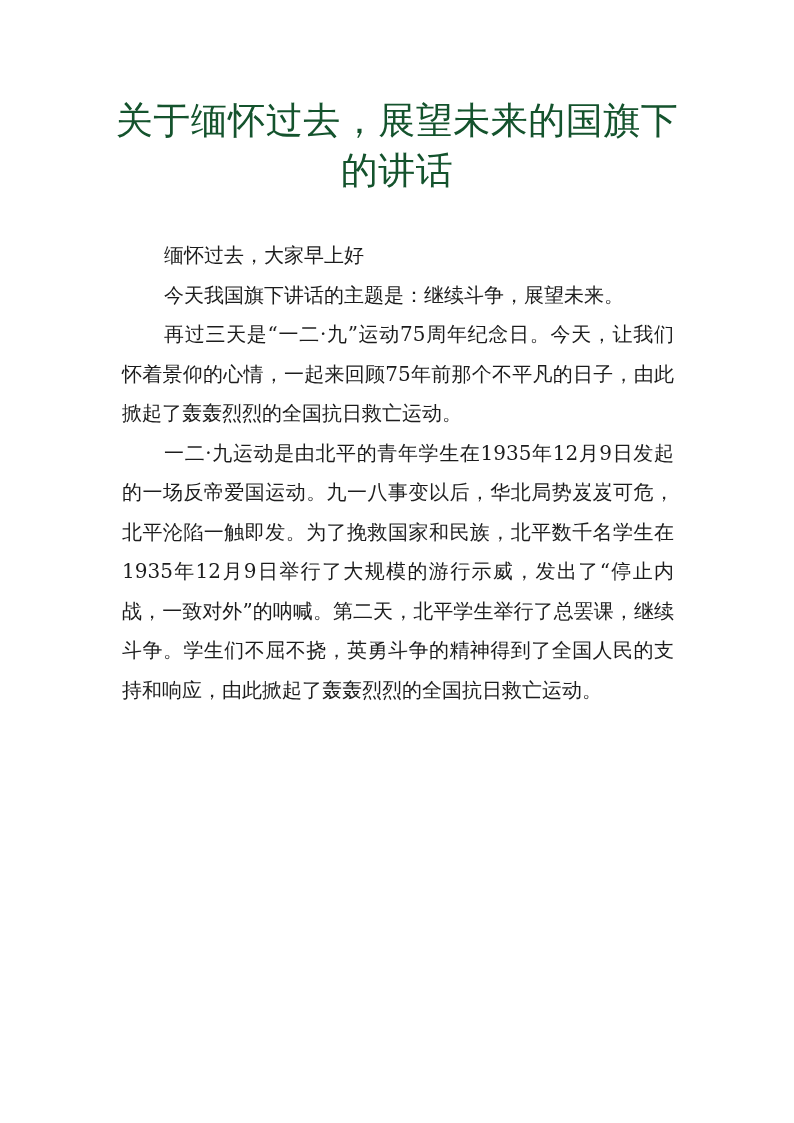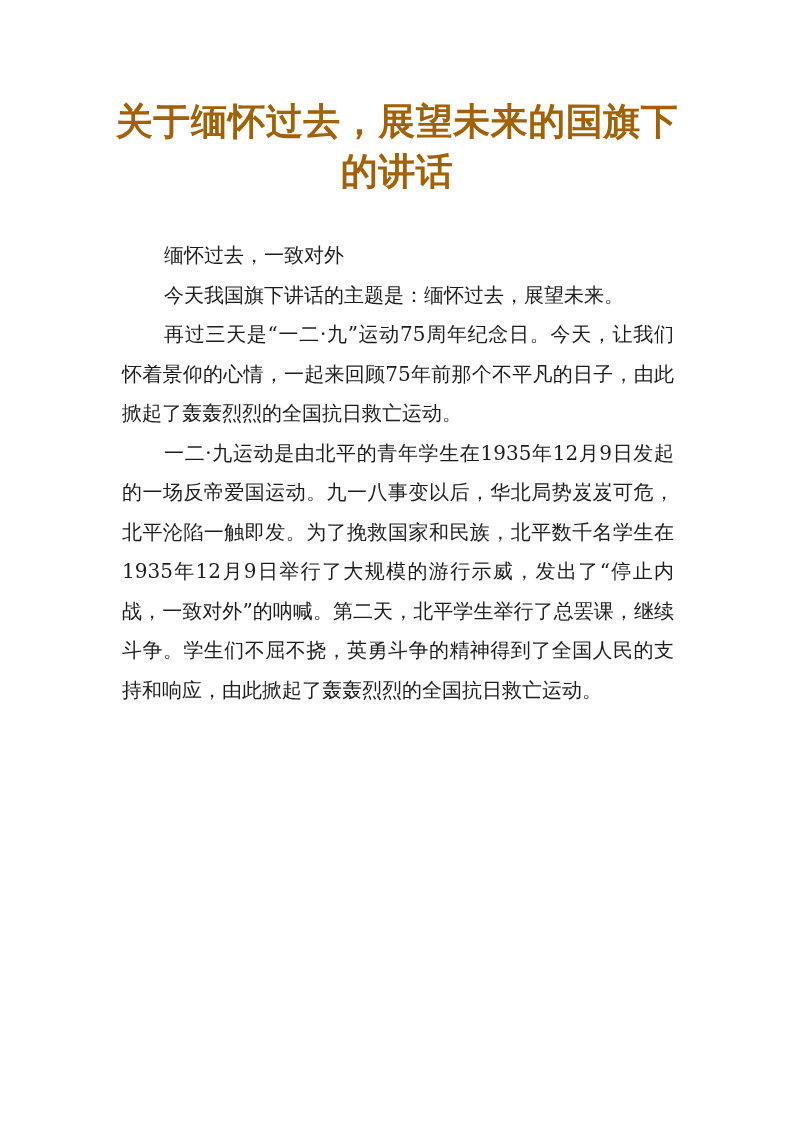--- a/index.html
+++ b/index.html
@@ -24,23 +24,23 @@
     background: #ffffff;
   }
   .title {
     position: absolute;
     left: 110px;
     top: 96px;
     width: 574px;
     text-align: center;
     font-size: 37px;
     line-height: 50px;
-    color: #a16207;
+    color: #14532d;
     margin: 0;
-    font-weight: bold;
+    font-weight: normal;
     letter-spacing: 0.5px;
   }
   .body {
     position: absolute;
     left: 122px;
     top: 236px;
     width: 552px;
     font-size: 20px;
     line-height: 39.5px;
     color: #1c1c1c;
@@ -51,18 +51,18 @@
     text-align: justify;
   }
 </style>
 </head>
 <body>
 
 <div class="page">
   <h1 class="title">关于缅怀过去，展望未来的国旗下的讲话</h1>
 
   <div class="body">
-    <p>缅怀过去，一致对外</p>
-    <p>今天我国旗下讲话的主题是：缅怀过去，展望未来。</p>
+    <p>缅怀过去，大家早上好</p>
+    <p>今天我国旗下讲话的主题是：继续斗争，展望未来。</p>
     <p>再过三天是“一二·九”运动75周年纪念日。今天，让我们怀着景仰的心情，一起来回顾75年前那个不平凡的日子，由此掀起了轰轰烈烈的全国抗日救亡运动。</p>
     <p>一二·九运动是由北平的青年学生在1935年12月9日发起的一场反帝爱国运动。九一八事变以后，华北局势岌岌可危，北平沦陷一触即发。为了挽救国家和民族，北平数千名学生在1935年12月9日举行了大规模的游行示威，发出了“停止内战，一致对外”的呐喊。第二天，北平学生举行了总罢课，继续斗争。学生们不屈不挠，英勇斗争的精神得到了全国人民的支持和响应，由此掀起了轰轰烈烈的全国抗日救亡运动。</p>
   </div>
 </div>
 
 </body></html>

